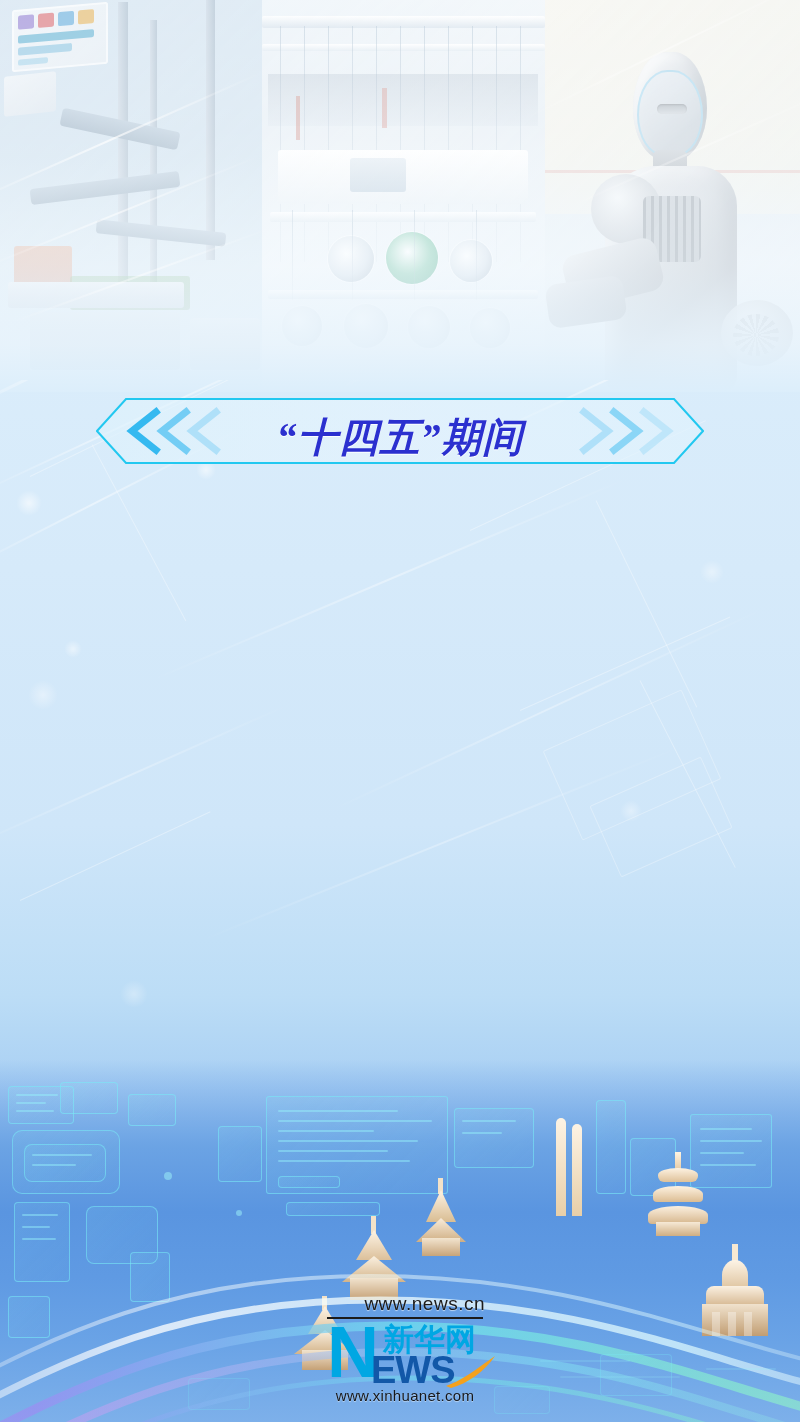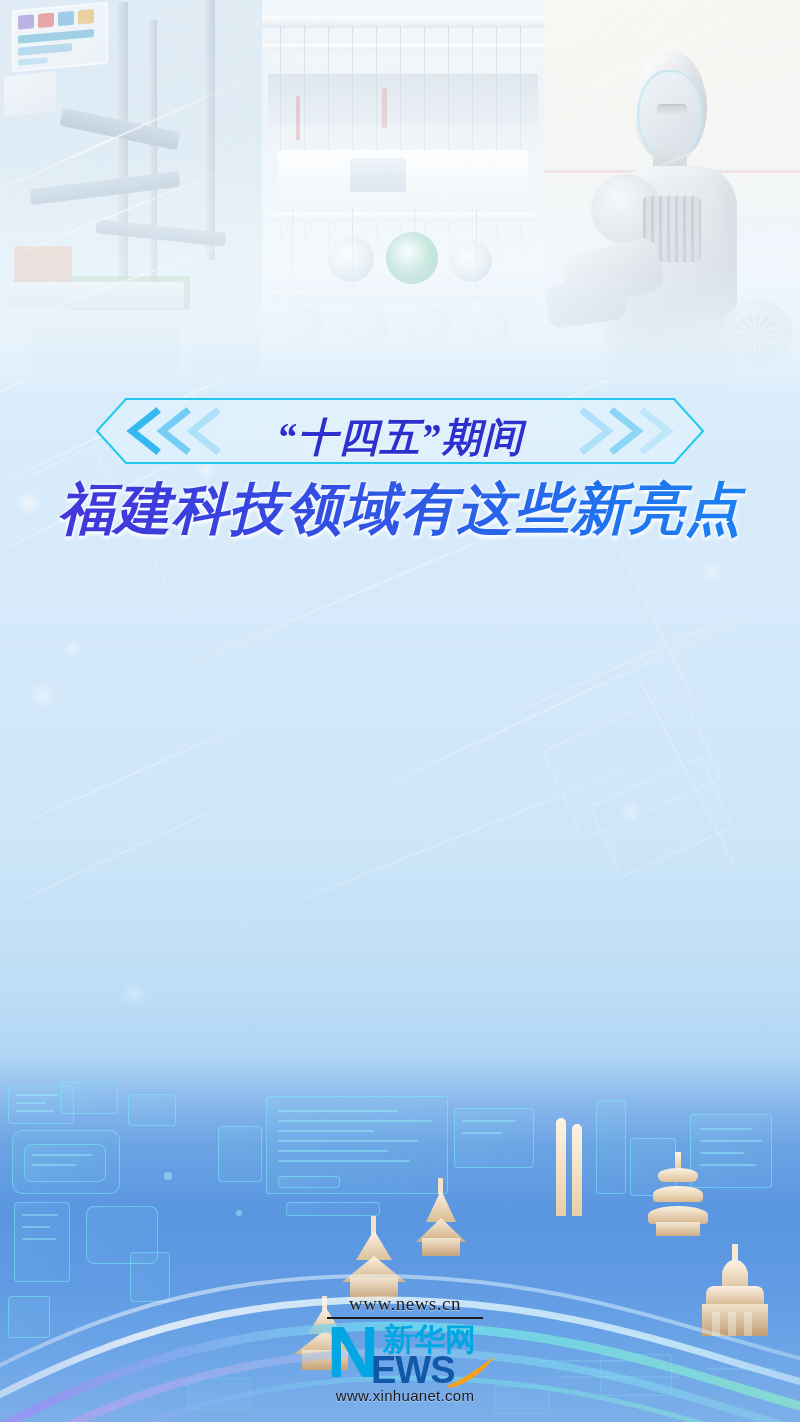--- a/index.html
+++ b/index.html
@@ -180,22 +180,22 @@
 
   .bldg{position:absolute;}
   .pagoda{position:absolute;}
   .spire{position:absolute;background:linear-gradient(180deg,#fdf3e4,#e8cfa8);}
 
   
   .logo{
     position:absolute;left:325px;top:1293px;width:160px;height:118px;
   }
   .logo-url-top{
-    position:absolute;left:0;top:0;width:160px;text-align:center;
-    font-family:Liberation Serif, serif;
+    position:absolute;left:0;top:0;width:160px;text-align:right;
+    font-family:Liberation Sans, sans-serif;
     font-size:19px;color:#1b1b1b;letter-spacing:.5px;
     text-shadow:0 1px 1px rgba(255,255,255,.6);
   }
   .logo-rule{position:absolute;left:2px;top:24px;width:156px;height:2px;background:#1b1b1b;}
   .logo-main{position:absolute;left:0;top:28px;width:160px;height:64px;}
   .logo-N{
     position:absolute;left:2px;top:0px;
     font-family:"Liberation Sans",sans-serif;
     font-size:72px;font-weight:700;line-height:62px;color:#00a7e3;
   }
@@ -374,21 +374,20 @@
           <polyline points="44,14 68,33 44,52" stroke="#8fd6f6" opacity=".6"></polyline>
           <polyline points="74,14 98,33 74,52" stroke="#6fccf4" opacity=".75"></polyline>
           <polyline points="104,14 128,33 104,52" stroke="#9fdcf7" opacity=".5"></polyline>
         </g>
       </svg>
     </div>
 
     <div class="title1">“十四五”期间</div>
   </div>
 
-  <div class="title2">福建科技领域有这些新亮点</div>
 
 
   <div class="bottom">
 
     <div class="hud" style="left:8px;top:26px;width:64px;height:36px;"></div>
     <div class="hudline" style="left:16px;top:34px;width:42px;"></div>
     <div class="hudline" style="left:16px;top:42px;width:30px;"></div>
     <div class="hudline" style="left:16px;top:50px;width:38px;"></div>
     <div class="hud" style="left:12px;top:70px;width:106px;height:62px;border-radius:10px;"></div>
     <div class="hud" style="left:24px;top:84px;width:80px;height:36px;border-radius:8px;"></div>

